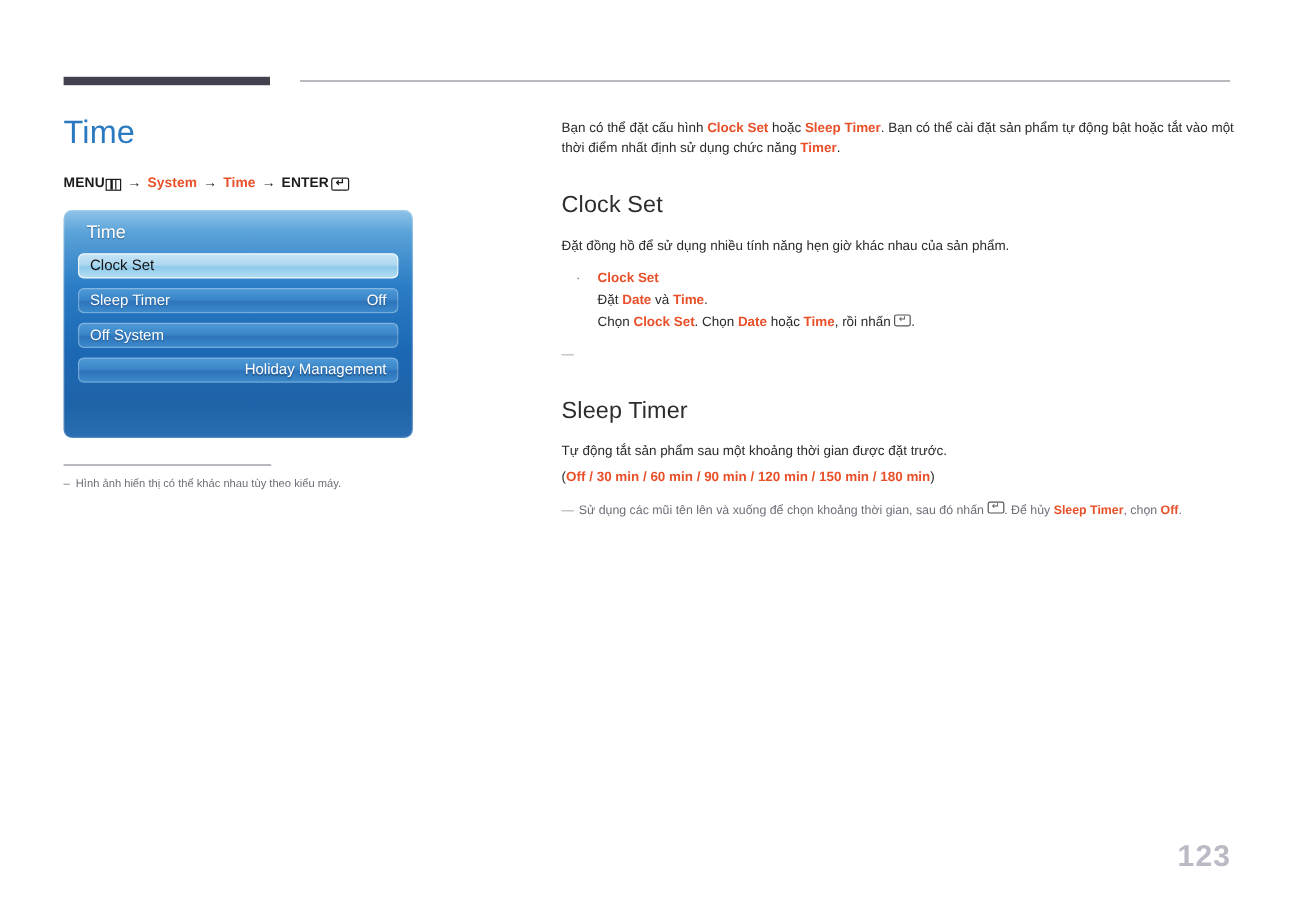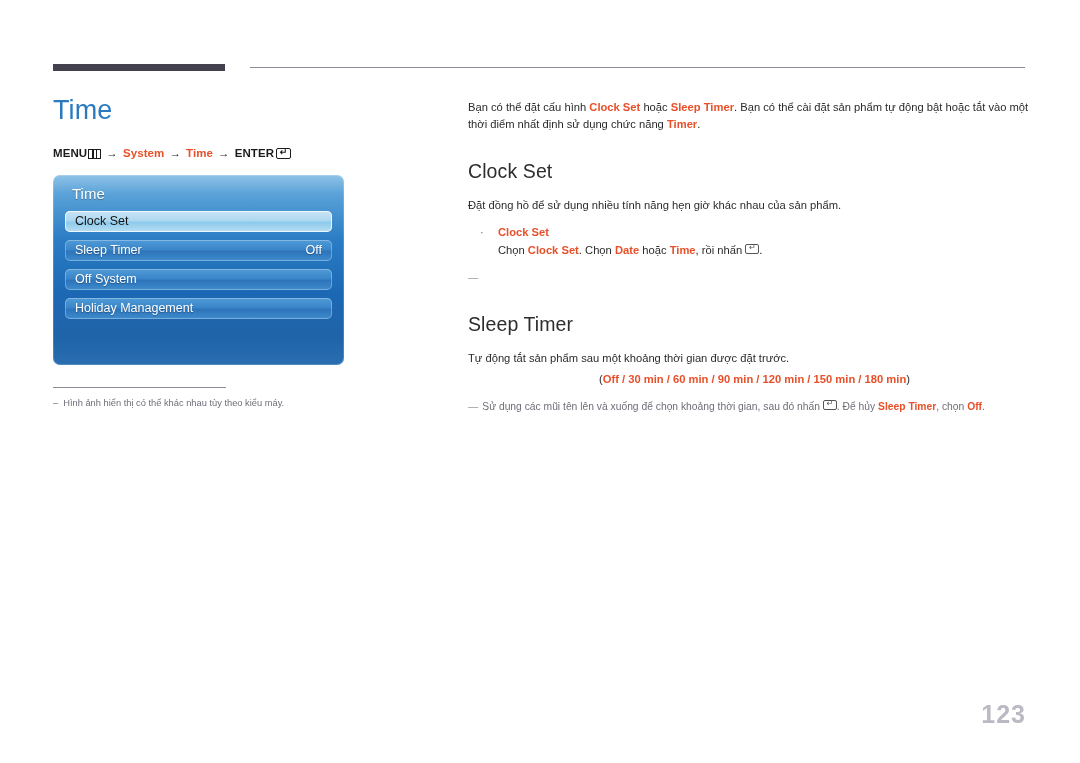--- a/index.html
+++ b/index.html
@@ -137,21 +137,21 @@
     align-items: center;
     justify-content: space-between;
     padding: 0 10px;
     font-size: 12.5px;
     box-sizing: border-box;
     color: #ffffff;
     background: linear-gradient(180deg, #4f9ad6 0%, #3b86c9 45%, #2e74bb 55%, #3d8ccd 100%);
     box-shadow: inset 0 0 0 1px rgba(255,255,255,0.30);
     text-shadow: 0 1px 1px rgba(0,0,0,0.30);
   }
-  .osd-row:last-child { margin-bottom: 0; }
+  .osd-row:last-child { margin-bottom: 0; justify-content: flex-end; }
   .osd-row.selected {
     background: linear-gradient(180deg, #c9e4f5 0%, #aed8f0 45%, #8ecaeb 55%, #b9dff3 100%);
     color: #141414;
     text-shadow: none;
     box-shadow: inset 0 0 0 1px rgba(255,255,255,0.75);
   }
   .osd-row .value { font-size: 12.5px; }
 
   .left-note-rule {
     margin-top: 22px;
@@ -233,21 +233,20 @@
     margin-right: 4px;
     color: #9c9aa3;
   }
   .note .kw { color: #e8502a; font-weight: bold; }
 
   .opts {
     margin-top: 5px;
     font-size: 11.2px;
     line-height: 17px;
     color: #2b2b2b;
-    text-align: center;
   }
   .opts .kw { color: #e8502a; font-weight: bold; }
   .opts .sep { color: #e8502a; font-weight: bold; }
 
   .icon-enter-sm {
     display: inline-block;
     width: 14px;
     height: 10px;
     border: 1.2px solid #555;
     border-radius: 2px;
@@ -333,20 +332,23 @@
 
   <div class="sec-body">Đặt đồng hồ để sử dụng nhiều tính năng hẹn giờ khác nhau của sản phẩm.</div>
 
   <div class="bullet-block">
     <div class="bullet-head">
       <span class="dot">·</span>
       <span class="label">Clock Set</span>
     </div>
     <div class="bullet-lines">
       <p>
+        <span>Đặt </span><span class="kw">Date</span><span> và </span><span class="kw">Time</span><span>.</span>
+      </p>
+      <p>
         <span>Chọn </span><span class="kw">Clock Set</span><span>. Chọn </span><span class="kw">Date</span><span> hoặc </span><span class="kw">Time</span><span>, rồi nhấn </span><span class="icon-enter-sm"><span>↵</span></span><span>.</span>
       </p>
     </div>
   </div>
 
   <div class="note">
     <span class="emdash">—</span>
   </div>
 
   <h2 class="sec">Sleep Timer</h2>

